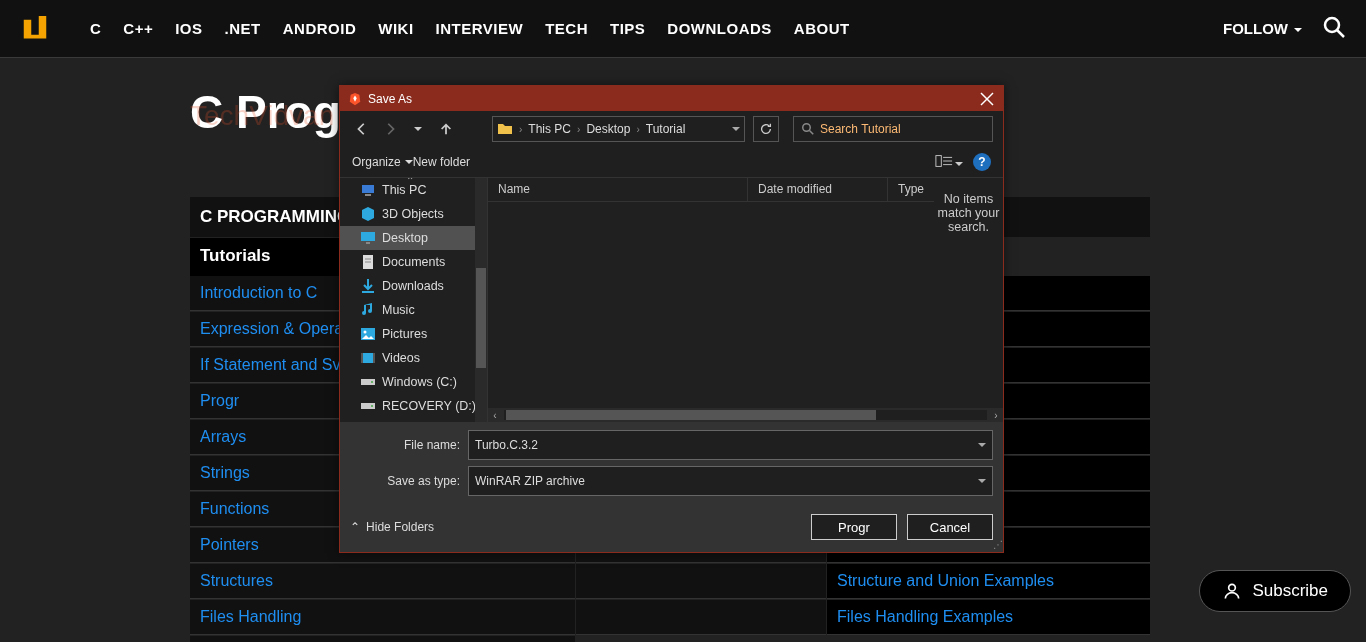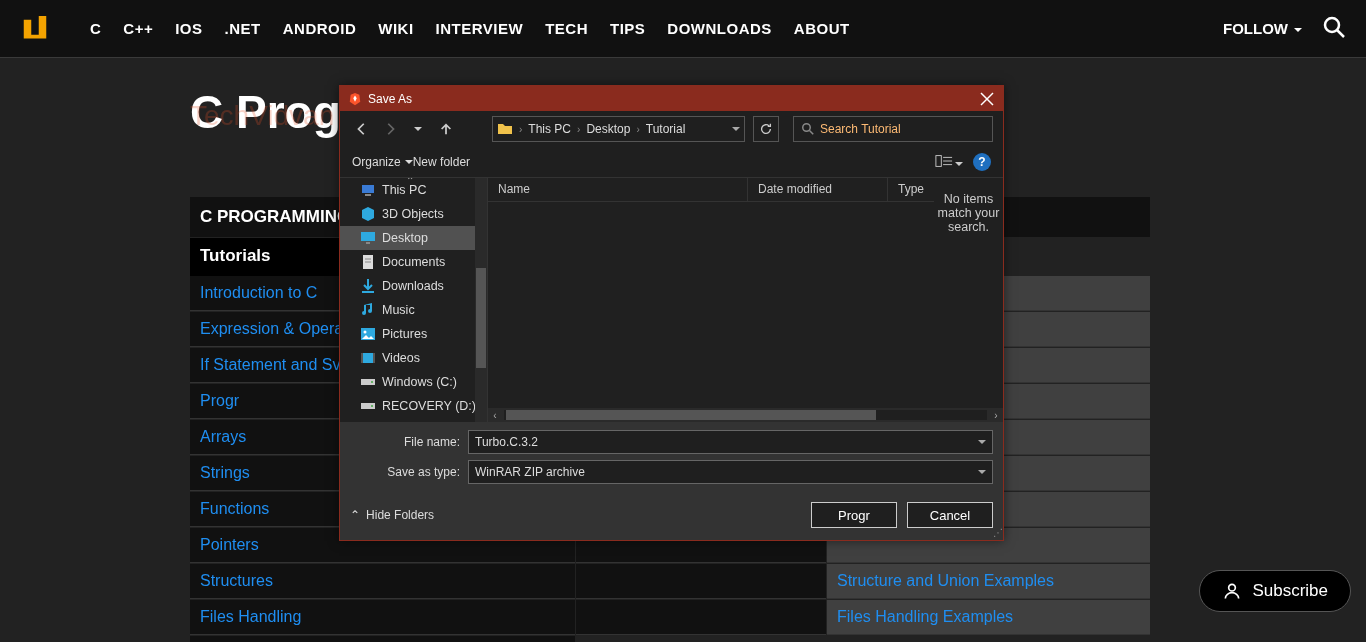--- a/index.html
+++ b/index.html
@@ -23,21 +23,21 @@
 .tutorials-hdr{ position:absolute; top:238px; left:190px; width:385px; height:38px; background:#000; color:#fff; font-weight:700; padding:8px 10px; font-size:17px;}
 
 
 .side-list{ position:absolute; top:276px; left:190px; width:385px; }
 .side-list .row{ height:35px; background:#111; display:flex; align-items:center; padding-left:10px; margin-bottom:1px; border-bottom:1px solid #333;}
 .side-list .row a{ color:#1f8ef1; font-size:16px; text-decoration:none;}
 
 .col-b{ position:absolute; top:276px; left:576px; width:250px; }
 .col-b .row{ height:35px; background:#111; margin-bottom:1px; border-bottom:1px solid #333;}
 .col-c{ position:absolute; top:276px; left:827px; width:323px;}
-.col-c .row{ height:35px; background:#404040; margin-bottom:1px; display:flex; align-items:center; padding-left:10px;border-bottom:1px solid #333;}
+.col-c .row{ height:35px; background:#000000; margin-bottom:1px; display:flex; align-items:center; padding-left:10px;border-bottom:1px solid #333;}
 .col-c .row a{ color:#1f8ef1; font-size:16px; text-decoration:none;}
 
 
 .subscribe { position:absolute; bottom:30px; right:15px; background:#000; color:#fff; border:1px solid #555; border-radius:30px; padding:10px 22px; display:flex; align-items:center; gap:10px; font-size:17px;}
 
 
 .dialog { position:absolute; top:85px; left:339px; width:665px; background:#1f1f1f; border:1px solid #8a2b1e; box-shadow:0 0 10px rgba(0,0,0,.5);}
 .dlg-titlebar { height:25px; background:#8a2b1e; display:flex; align-items:center; padding:0 8px; color:#fff; font-size:12px;}
 .dlg-titlebar .brave{ width:14px;height:14px; margin-right:6px;}
 .dlg-titlebar .spacer{flex:1;}
@@ -73,21 +73,21 @@
 .columns .col.type{ flex:1; border-right:none;}
 .empty-msg{ text-align:center; color:#ccc; font-size:12.5px; margin-top:14px;}
 .hscroll{ position:absolute; bottom:0; left:0; right:0; height:14px; background:#2a2a2a; display:flex; align-items:center;}
 .hscroll .arrow{ width:14px; text-align:center; color:#aaa; font-size:10px;}
 .hscroll .track{ flex:1; height:10px; background:#1f1f1f; margin:0 2px; position:relative;}
 .hscroll .track .th{ position:absolute; left:2px; top:0; width:370px; height:10px; background:#555;}
 
 .dlg-fields{ padding:8px 10px 6px 10px; background:#333333; font-size:12px; color:#ddd;}
 .field-row{ display:flex; align-items:center; gap:8px; margin-bottom:6px;}
 .field-row label{ width:110px; text-align:right;}
-.field-input{ flex:1; height:24px; background:#1f1f1f; border:1px solid #666; color:#ddd; padding:0 6px; display:flex;align-items:center; justify-content:space-between;}
+.field-input{ flex:1; height:30px; background:#1f1f1f; border:1px solid #666; color:#ddd; padding:0 6px; display:flex;align-items:center; justify-content:space-between;}
 .field-input .dd{ color:#aaa; font-size:10px;}
 .dlg-footer{ background:#333333; padding:6px 10px 12px 10px; display:flex; align-items:center;}
 .hide-folders{ color:#ddd; font-size:12px; display:flex;align-items:center; gap:6px;}
 .dlg-buttons{ margin-left:auto; display:flex; gap:10px;}
 .dlg-btn{ width:86px; height:26px; background:#1f1f1f; border:1px solid #ccc; color:#fff; font-size:13px;}
 .resize-grip{ position:absolute; right:2px; bottom:2px; color:#888; font-size:10px; letter-spacing:-2px;}
 
 
 .chev-down::after{ content:""; display:inline-block; border:4px solid transparent; border-top-color:currentColor; transform:translateY(2px);}
 </style>

